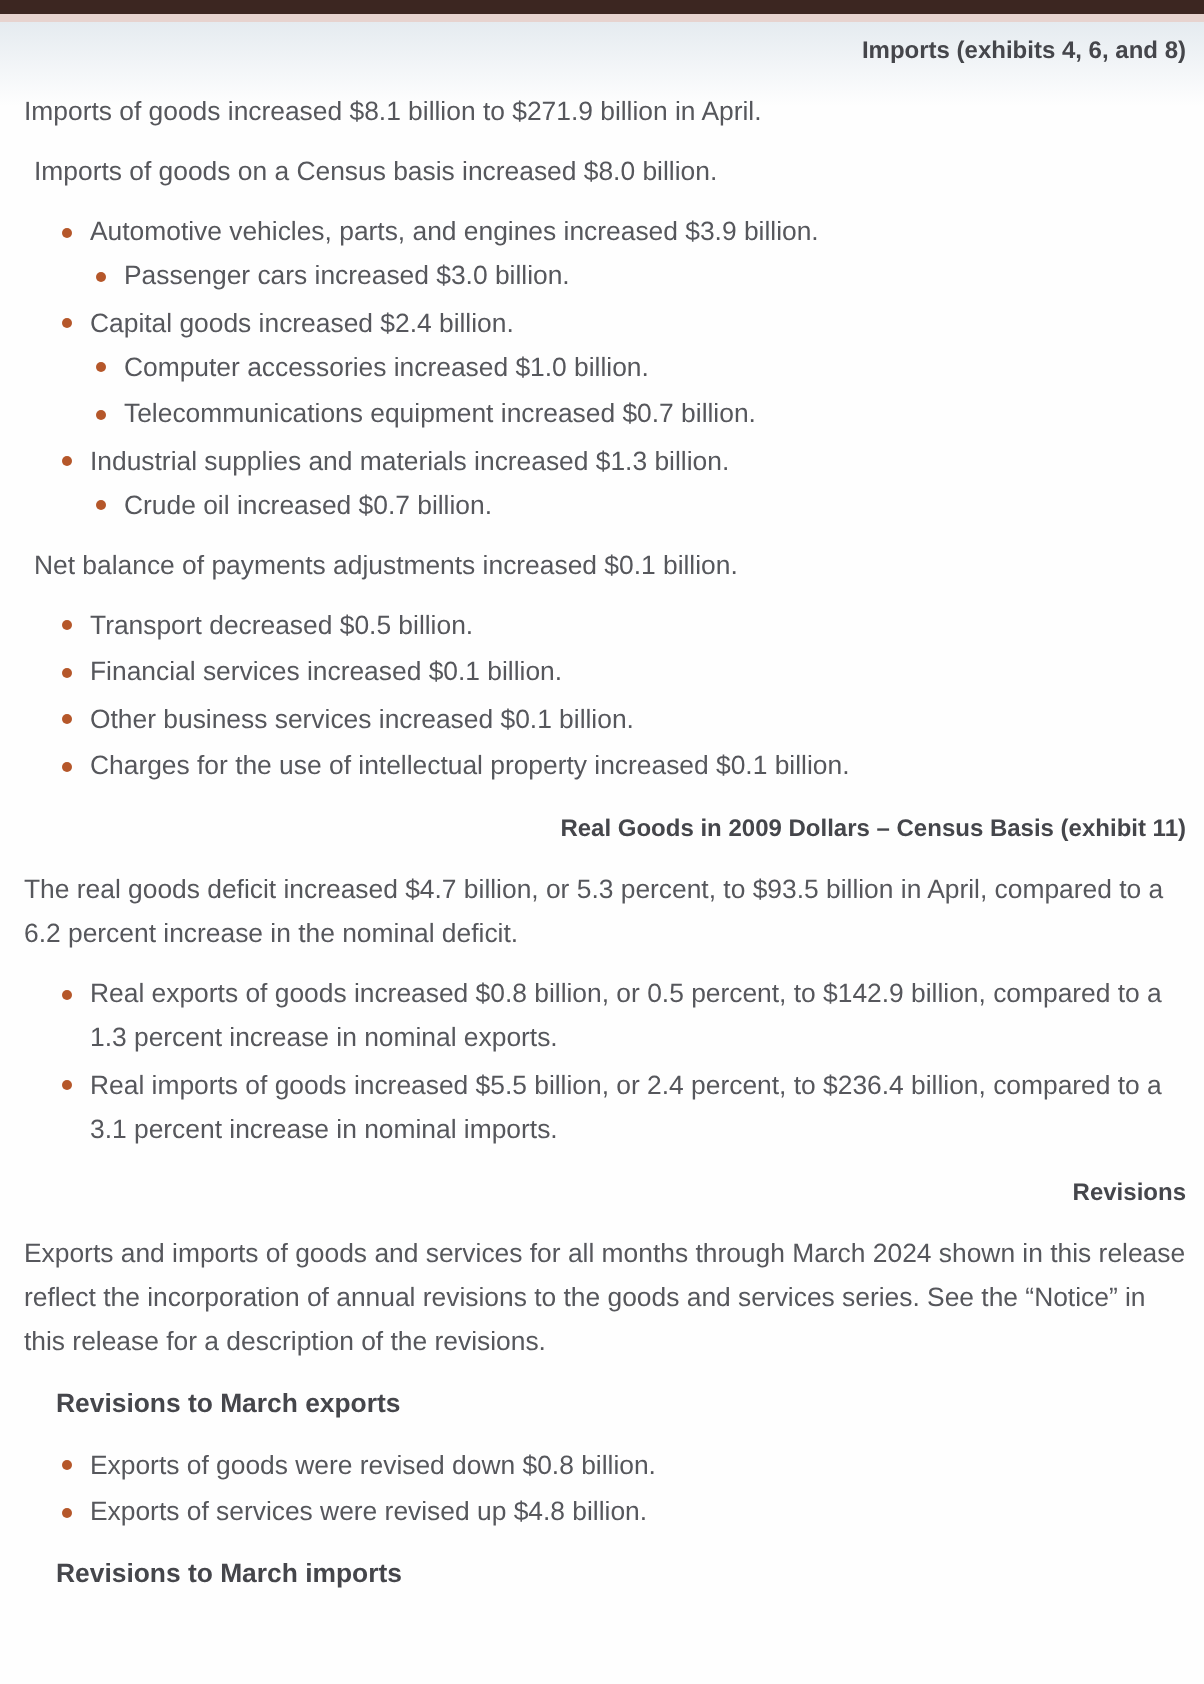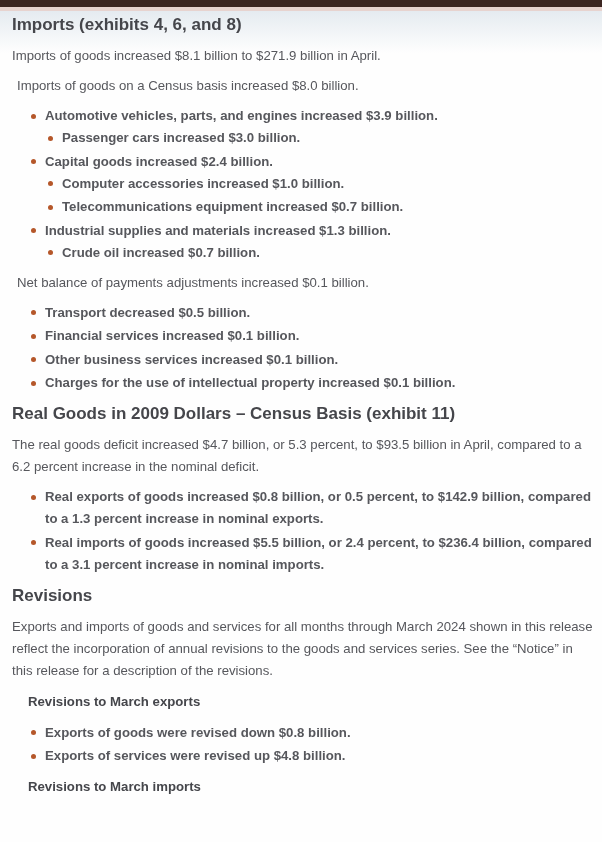--- a/index.html
+++ b/index.html
@@ -28,38 +28,38 @@
     z-index:1;
   }
   .header-fade{
     position:absolute;
     left:0;top:0;right:0;
     height:42px;
     background:linear-gradient(to bottom,var(--header-fade-color),rgba(255,255,255,0));
     z-index:-1;
   }
   h2.h-center{
-    text-align:left;
-    font-size:17px;
+    text-align:right;
+    font-size:12px;
     font-weight:bold;
     color:var(--heading-color);
     margin:9px 0;
     line-height:22px;
   }
   h3.h-left{
     font-size:13.2px;
     font-weight:bold;
     color:var(--heading-color);
     margin:9px 16px;
     line-height:22px;
   }
   .content > h2:first-of-type{margin-top:0;}
   p{margin:8px 0;}
   p.inset{margin-left:5px;}
-  ul{list-style:none;margin:8px 0;padding:0 0 0 18px;font-weight:bold;}
+  ul{list-style:none;margin:8px 0;padding:0 0 0 18px;}
   ul li{position:relative;padding-left:15px;margin-bottom:1.5px;}
   ul li::before{
     content:"";
     position:absolute;
     left:1px;top:8.5px;
     width:5px;height:5px;
     border-radius:50%;
     background:var(--bullet-color);
   }
   ul ul{margin:0 0 0 1px;padding-left:0;}

